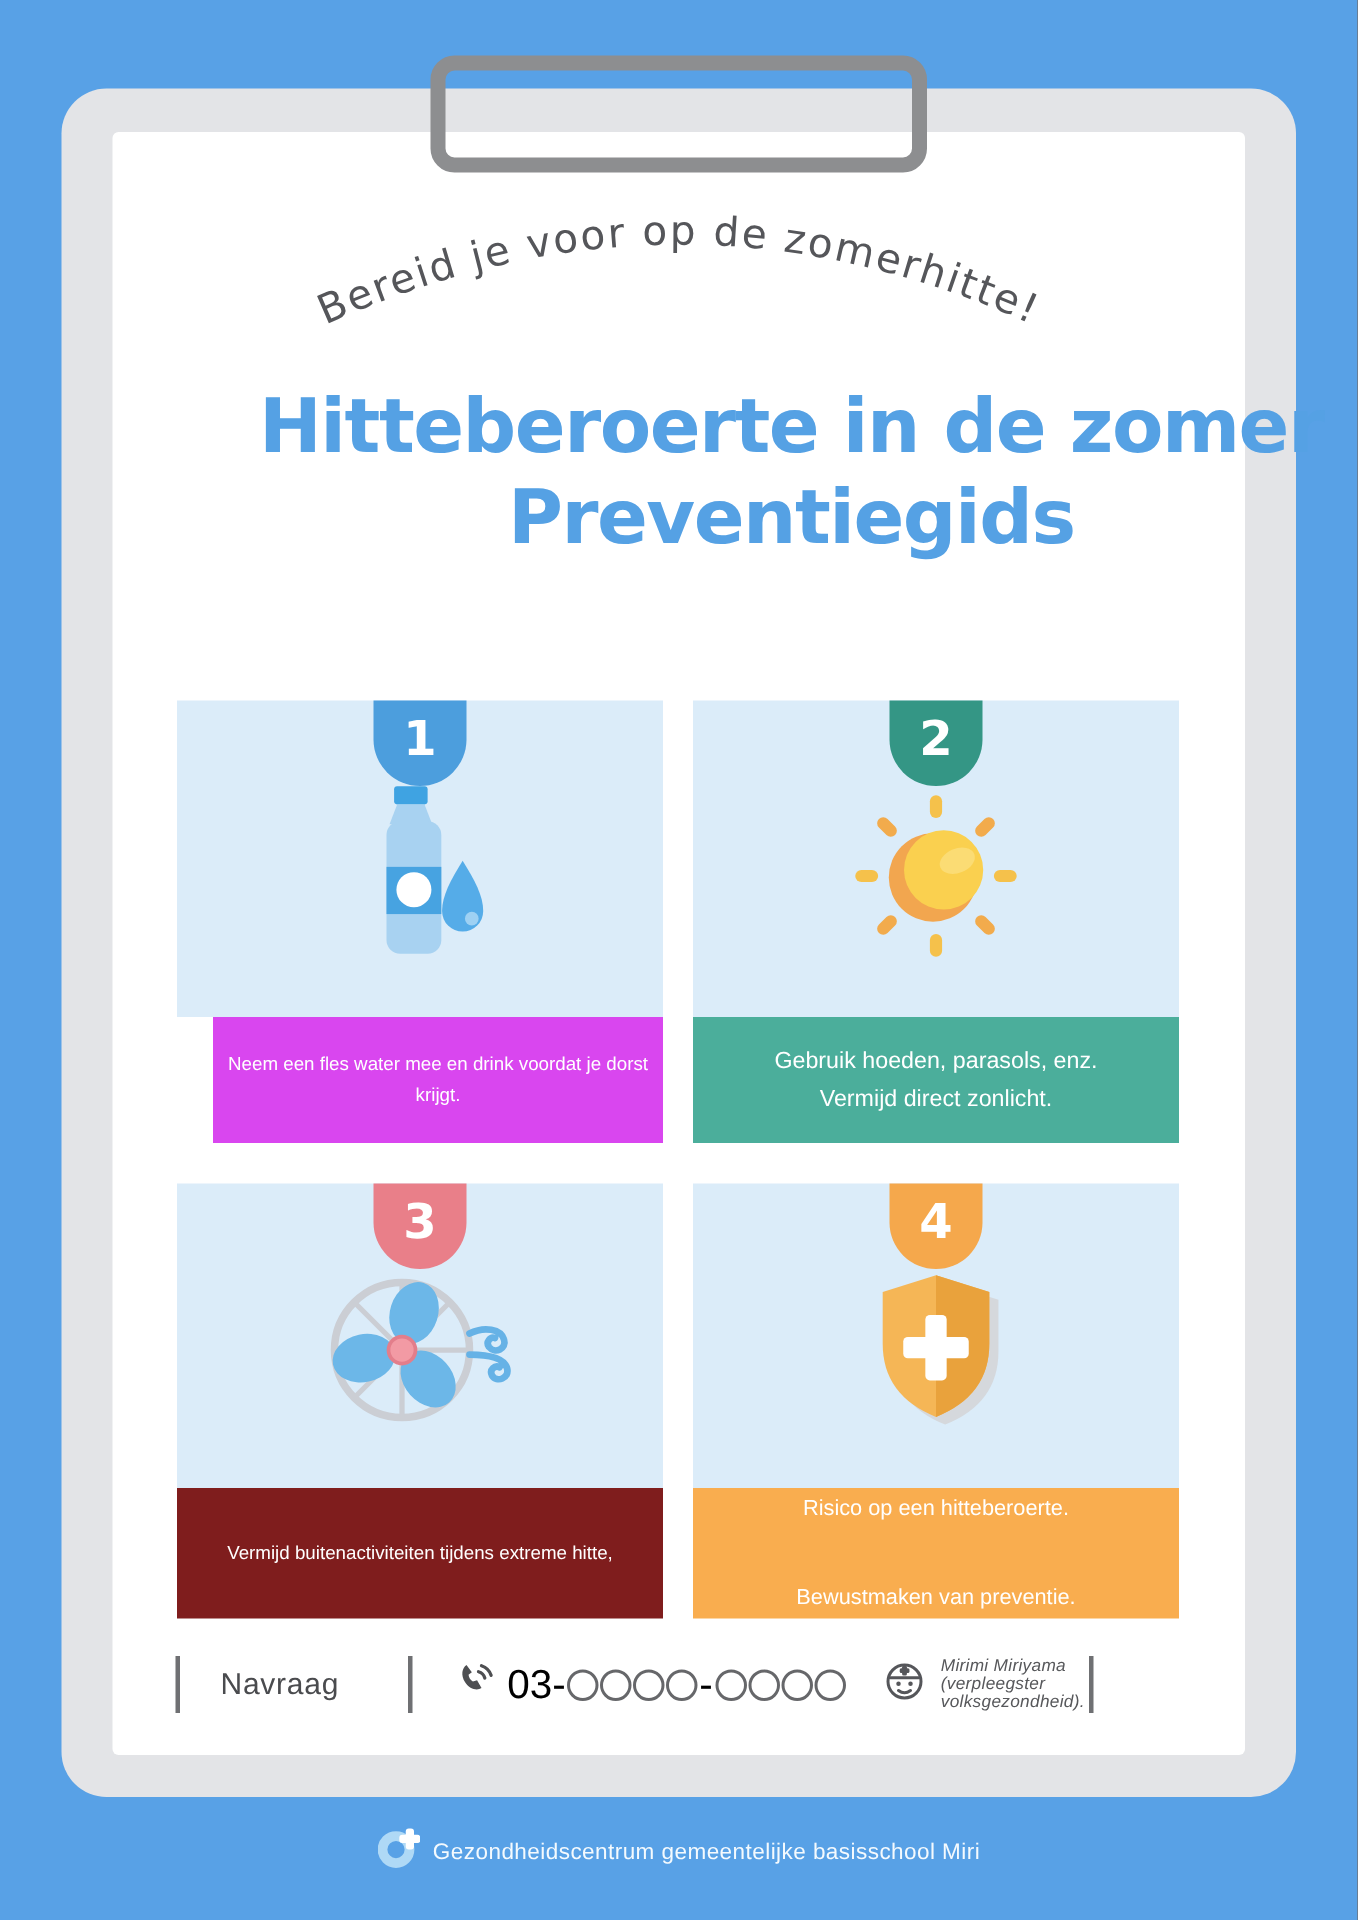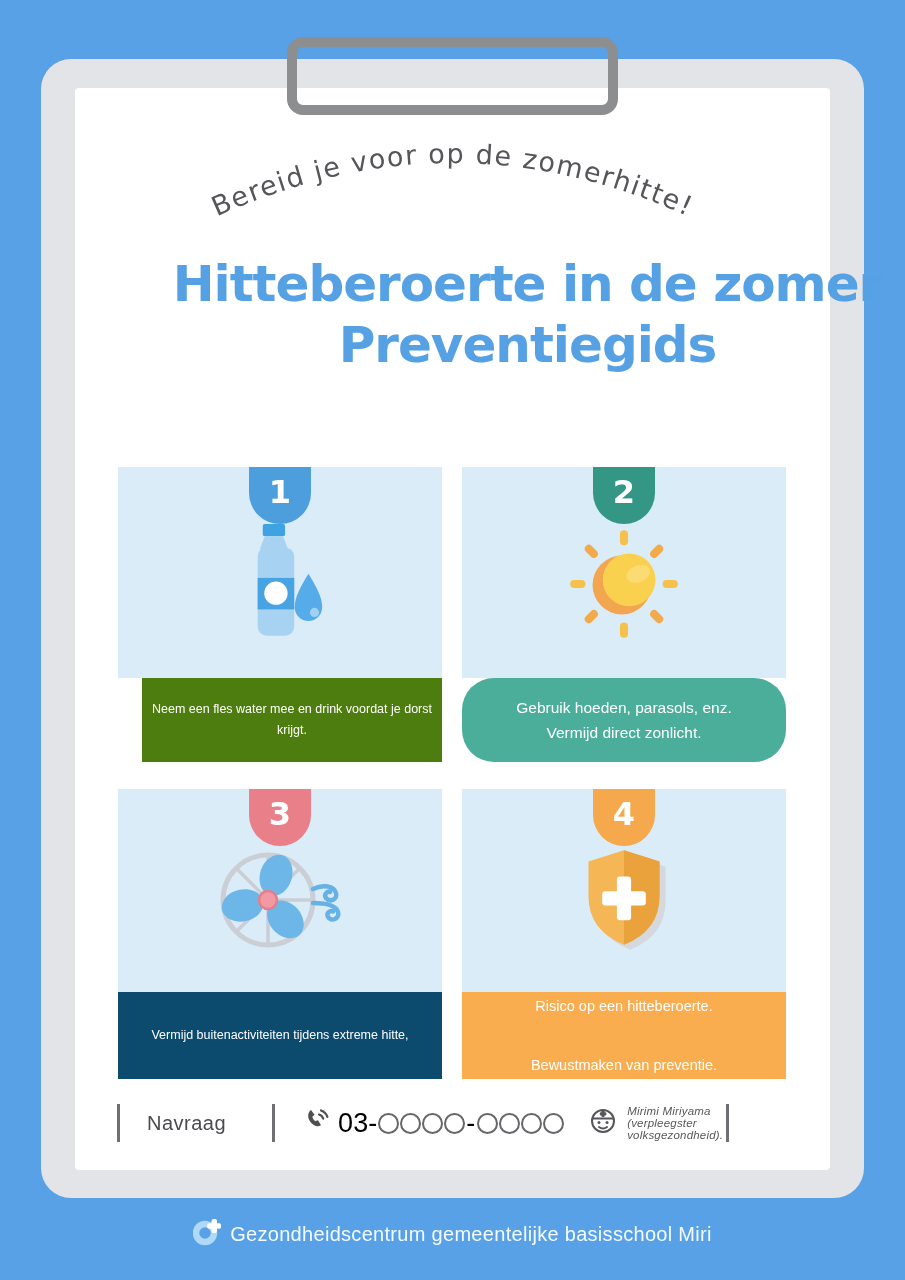--- a/index.html
+++ b/index.html
@@ -50,21 +50,21 @@
   .phone-icon-box { margin-right:7px; display:flex; }
   .ph-prefix, .ph-dash { font-size:27px; color:#000000; font-family:"Liberation Sans",sans-serif; }
   .ph-dash { margin:0 1px; }
   .ph-circle { width:21px; height:21px; border:2px solid #66676A; border-radius:50%;
     display:inline-block; margin:0 0.5px; flex:0 0 auto; }
   .nurse-wrap { display:flex; align-items:center; margin-left:24px; flex:1 1 auto;font-style:italic; }
   .contact-name { font-size:11.5px; color:#57585B; margin-left:9px; letter-spacing:0.2px; }
   
   .brand { position:absolute; left:0; right:0; top:1218px; display:flex;
     align-items:center; justify-content:center; gap:9px; }
-  .brand-text { color:#F4FAFE; font-size:20px; letter-spacing:0.3px; }
+  .brand-text { color:#F4FAFE; font-size:15px; letter-spacing:0.3px; }
 </style>
 </head>
 <body>
 
 <div class="page">
 
   <div class="clipboard"></div>
   <div class="paper"></div>
   <div class="clip"></div>
 
@@ -90,21 +90,21 @@
         <svg width="132" height="132" viewBox="0 0 130 130">
           <rect x="48" y="6" width="22" height="12" rx="2" fill="#3FA3E2"></rect>
           <path d="M50 18 L68 18 L73 31 L45 31 Z" fill="#A8D2F1"></path>
           <rect x="43" y="29" width="36" height="87" rx="9" fill="#A8D2F1"></rect>
           <rect x="43" y="59" width="36" height="31" fill="#47A3E1"></rect>
           <circle cx="61" cy="74" r="11.5" fill="#ffffff"></circle>
           <path d="M93 55 C85 68 79.5 78 79.5 88 a13.5 13.5 0 0 0 27 0 C106.5 78 101 68 93 55 Z" fill="#55ACE8"></path>
           <circle cx="99" cy="93" r="4.5" fill="#9ED1F3"></circle>
         </svg>
       </div>
-      <div class="caption cap-s" style="background-color: #4d7c0f; margin-left: 24px;">
+      <div class="caption cap-s" style="background-color: #d946ef; margin-left: 24px;">
         <span class="cap-line">Neem een fles water mee en drink voordat je dorst krijgt.</span>
       </div>
     </div>
 
     <div class="card row1">
       <div class="icon-area">
         <div class="badge" style="background-color: rgb(52, 150, 133);">2</div>
         <svg width="132" height="132" viewBox="0 0 130 130">
           <g fill="#F5C14B">
             <rect x="61" y="12" width="8" height="15" rx="4"></rect>
@@ -116,21 +116,21 @@
             <rect x="61" y="12" width="8" height="15" rx="4" transform="rotate(45 65 65)"></rect>
             <rect x="61" y="103" width="8" height="15" rx="4" transform="rotate(45 65 65)"></rect>
             <rect x="12" y="61" width="15" height="8" rx="4" transform="rotate(45 65 65)"></rect>
             <rect x="103" y="61" width="15" height="8" rx="4" transform="rotate(45 65 65)"></rect>
           </g>
           <circle cx="63" cy="66" r="29" fill="#F2A64F"></circle>
           <circle cx="70" cy="61" r="26" fill="#FAD04F"></circle>
           <ellipse cx="79" cy="55" rx="12" ry="8" fill="#FBDC74" transform="rotate(-22 79 55)"></ellipse>
         </svg>
       </div>
-      <div class="caption cap-l" style="background-color: rgb(75, 174, 155); border-radius: 32px;">
+      <div class="caption cap-l" style="background-color: rgb(75, 174, 155);">
         <span class="cap-line">Gebruik hoeden, parasols, enz.</span>
         <span class="cap-line">Vermijd direct zonlicht.</span>
       </div>
     </div>
 
     <div class="card row2">
       <div class="icon-area">
         <div class="badge" style="background-color: rgb(233, 127, 137);">3</div>
         <svg width="140" height="130" viewBox="0 0 140 130">
           <circle cx="58" cy="63" r="45" fill="none" stroke="#CBCED4" stroke-width="5"></circle>
@@ -145,21 +145,21 @@
             <ellipse cx="58" cy="37" rx="16" ry="21" transform="rotate(138 58 63)"></ellipse>
             <ellipse cx="58" cy="37" rx="16" ry="21" transform="rotate(258 58 63)"></ellipse>
           </g>
           <circle cx="58" cy="63" r="9" fill="#F29AA4" stroke="#E37E8B" stroke-width="2.5"></circle>
           <g fill="none" stroke="#66B2E6" stroke-width="4.5" stroke-linecap="round">
             <path d="M103 52 c10 -5 21 -3 23 4 c2 6 -6 10 -10 5 c-2.5 -3.5 1 -7 4 -6"></path>
             <path d="M103 66 c12 0 23 2 25 9 c2 7 -7 10 -10 5 c-2 -4 2 -7 5 -5.5"></path>
           </g>
         </svg>
       </div>
-      <div class="caption cap-s" style="background-color: #0c4a6e;">
+      <div class="caption cap-s" style="background-color: #7f1d1d;">
         <span class="cap-line">Vermijd buitenactiviteiten tijdens extreme hitte,</span>
       </div>
     </div>
 
     <div class="card row2">
       <div class="icon-area">
         <div class="badge" style="background-color: rgb(245, 168, 76);">4</div>
         <svg width="132" height="132" viewBox="0 0 130 130">
           <path d="M65 14 L100 25 L100 59 Q100 93 65 107 Q30 93 30 59 L30 25 Z" fill="#D5D8DC" transform="translate(6,5)"></path>
           <path d="M65 14 L100 25 L100 59 Q100 93 65 107 Q30 93 30 59 L30 25 Z" fill="#F5B656"></path>

